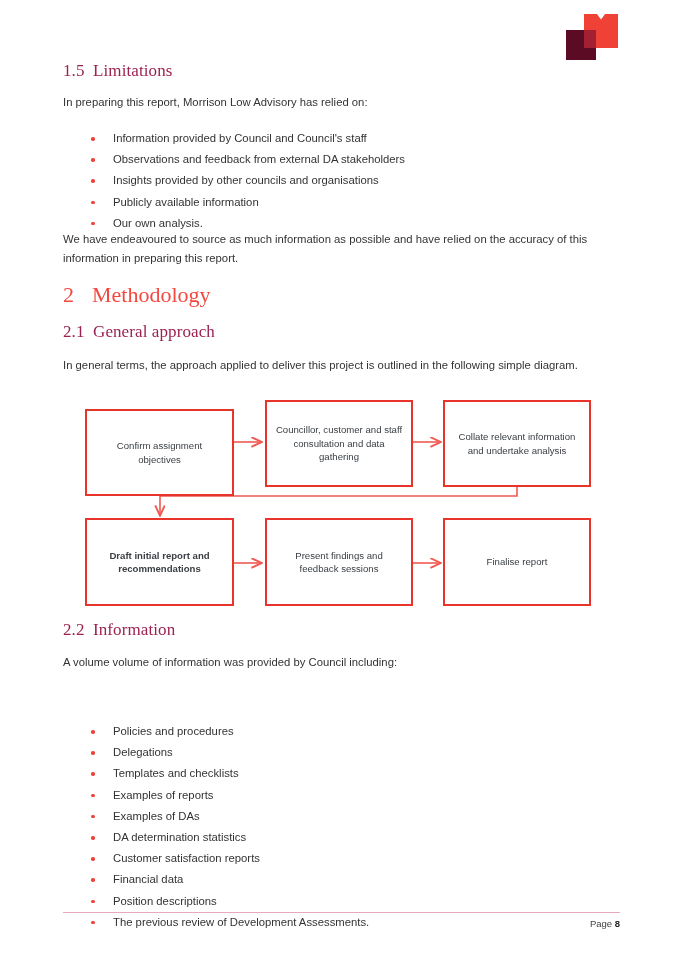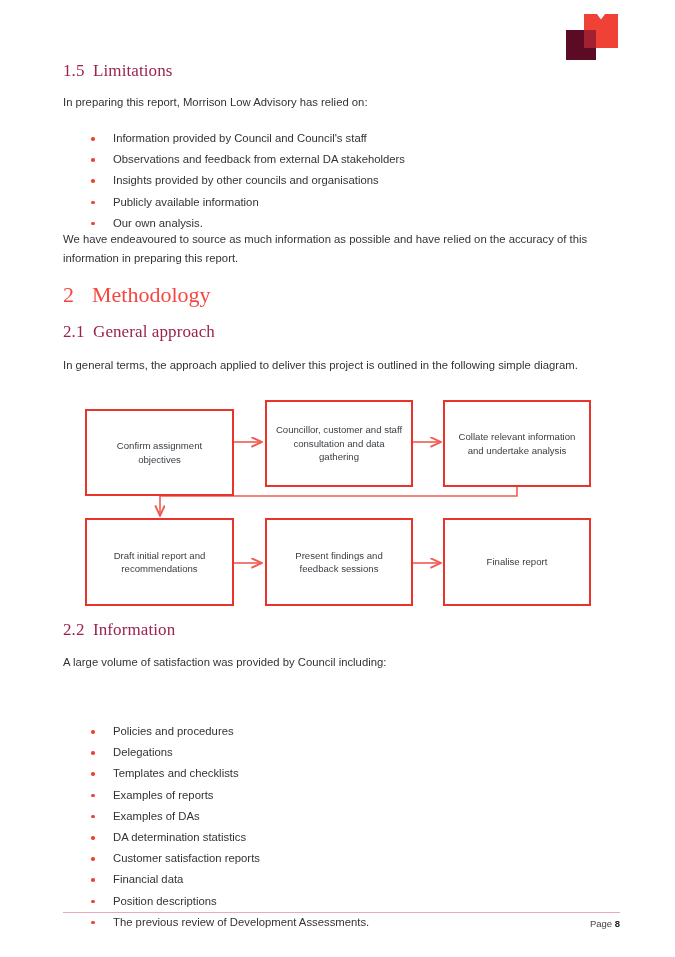--- a/index.html
+++ b/index.html
@@ -222,36 +222,36 @@
     <div class="fbox" style="left:0px;   top:2px;   width:149px; height:87px;margin-top:9px;">
       <span>Confirm assignment objectives</span>
     </div>
     <div class="fbox" style="left:358px; top:2px;   width:148px; height:87px;">
       <span>Collate relevant information and undertake analysis</span>
     </div>
     <div class="fbox" style="left:180px; top:2px;   width:148px; height:87px;">
       <span>Councillor, customer and staff consultation and data gathering</span>
     </div>
 
-    <div class="fbox" style="left:0px;   top:120px; width:149px; height:88px;">
+    <div class="fbox" style="left:0px;   top:120px; width:149px; height:88px;font-weight:bold;">
       <span>Draft initial report and recommendations</span>
     </div>
     <div class="fbox" style="left:180px; top:120px; width:148px; height:88px;">
       <span>Present findings and feedback sessions</span>
     </div>
     <div class="fbox" style="left:358px; top:120px; width:148px; height:88px;">
       <span>Finalise report</span>
     </div>
   </div>
 
   <div class="h2" style="left:63px; top:620px;">
     <span class="num">2.2</span><span>Information</span>
   </div>
 
-  <div class="para" style="left:63px; top:653px; width:545px;">A large volume of satisfaction was provided by Council including:</div>
+  <div class="para" style="left:63px; top:653px; width:545px;">A volume volume of information was provided by Council including:</div>
 
   <ul class="bullets" style="left:63px; top:713px; width:545px;">
     <li>Policies and procedures</li>
     <li>Delegations</li>
     <li>Templates and checklists</li>
     <li>Examples of reports</li>
     <li>Examples of DAs</li>
     <li>DA determination statistics</li>
     <li>Customer satisfaction reports</li>
     <li>Financial data</li>

